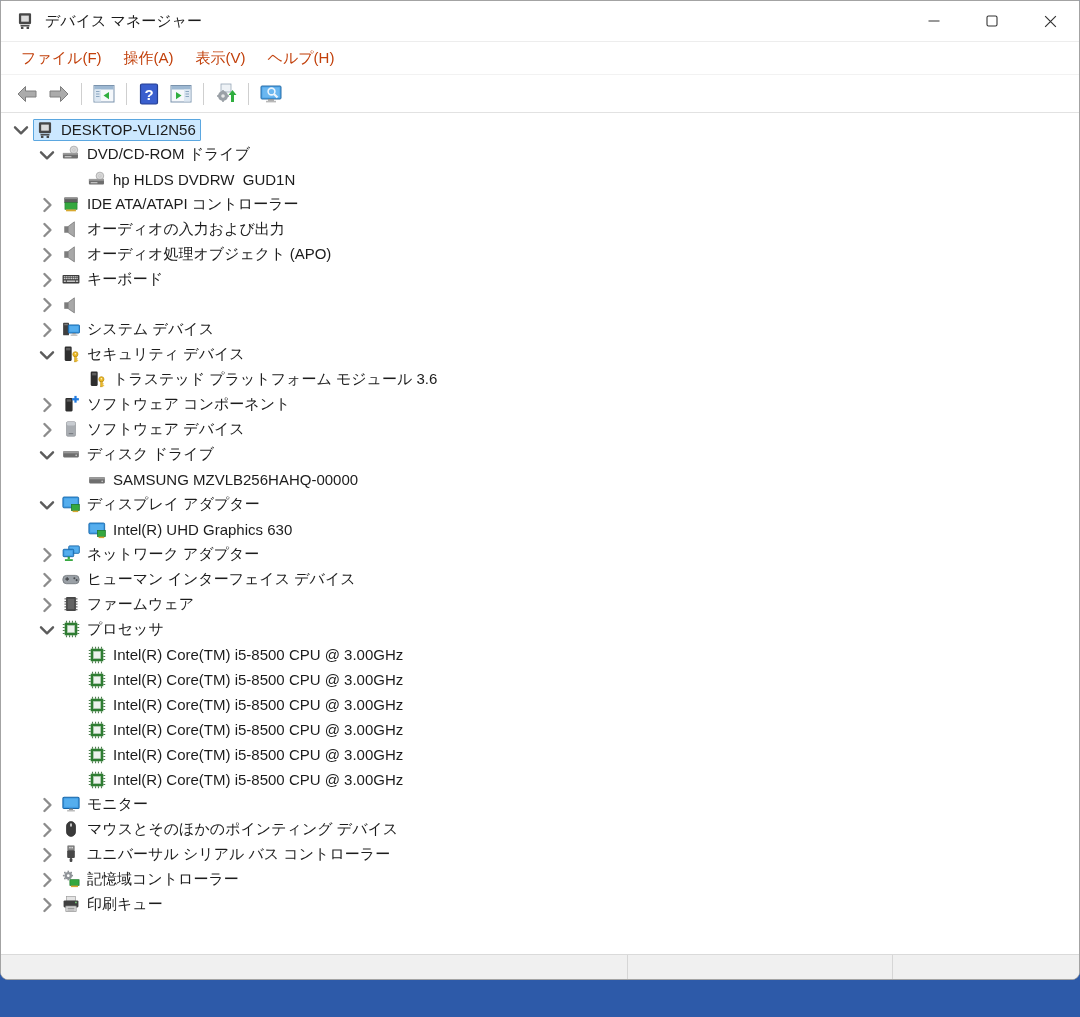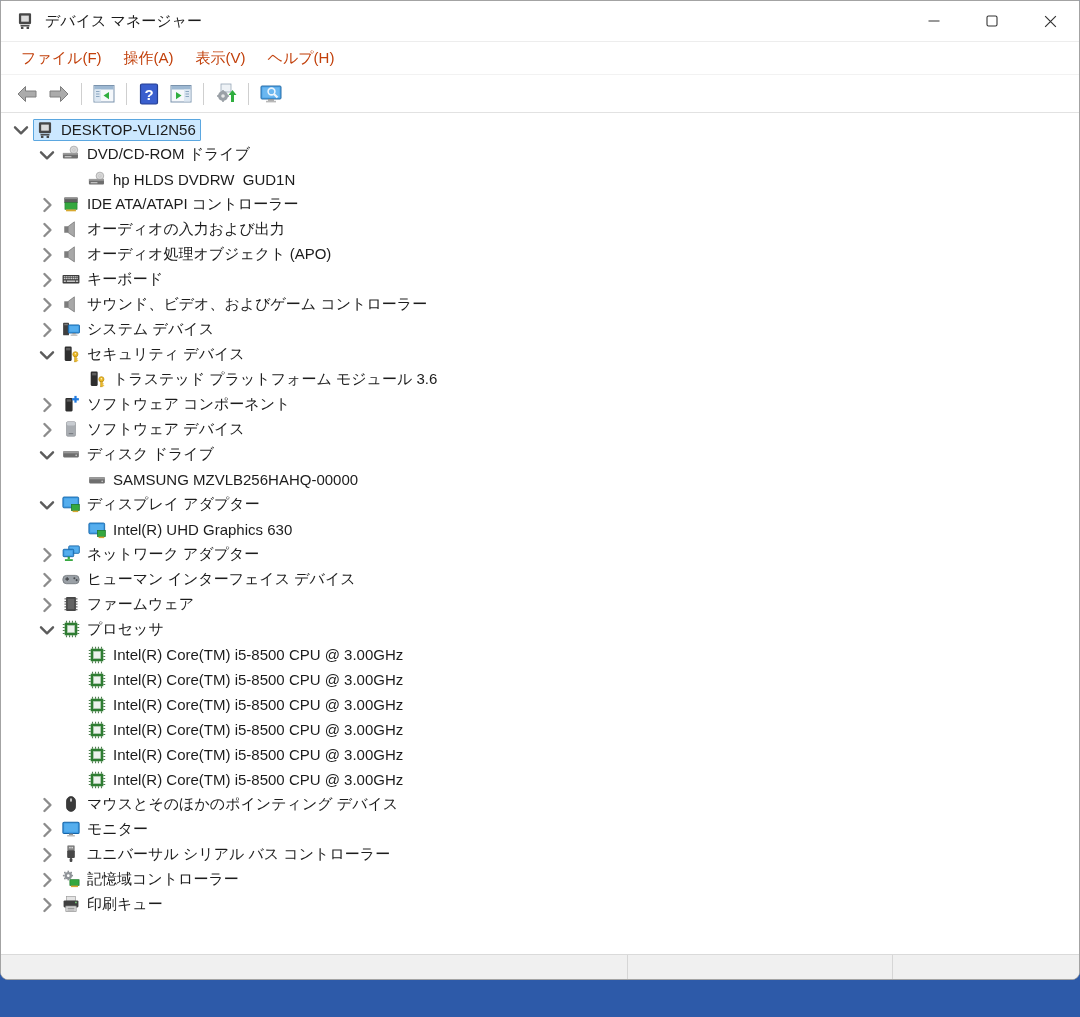--- a/index.html
+++ b/index.html
@@ -330,21 +330,20 @@
             <polyline points="6.3,4 10.3,8 6.3,12" fill="none" stroke="#8c8c8c" stroke-width="1.6" stroke-linecap="round" stroke-linejoin="round"></polyline>
           </svg>
         </span>
         <span class="lblwrap">
           <span class="ticon icon">
             <svg viewBox="0 0 16 16">
               <polygon points="2,5.6 5.6,5.6 5.6,11.4 2,11.4" fill="#7d7d7d"></polygon>
               <polygon points="5.6,5.6 11,1.6 11,15 5.6,11.4" fill="#a8a8a8" stroke="#6e6e6e" stroke-width="0.6"></polygon>
             </svg>
           </span>
-          <span class="tlabel">サウンド、ビデオ、およびゲーム コントローラー</span>
         </span>
       </div>
       <div class="row">
         <span style="width: 34px; flex: 0 0 auto;"></span>
         <span class="chev">
           <svg viewBox="0 0 16 16">
             <polyline points="6.3,4 10.3,8 6.3,12" fill="none" stroke="#8c8c8c" stroke-width="1.6" stroke-linecap="round" stroke-linejoin="round"></polyline>
           </svg>
         </span>
         <span class="lblwrap">
@@ -667,44 +666,44 @@
       <div class="row">
         <span style="width: 34px; flex: 0 0 auto;"></span>
         <span class="chev">
           <svg viewBox="0 0 16 16">
             <polyline points="6.3,4 10.3,8 6.3,12" fill="none" stroke="#8c8c8c" stroke-width="1.6" stroke-linecap="round" stroke-linejoin="round"></polyline>
           </svg>
         </span>
         <span class="lblwrap">
           <span class="ticon icon">
             <svg viewBox="0 0 16 16">
-              <rect x="4" y="1.4" width="8" height="13.2" rx="4" fill="#3a3a3a" stroke="#242424" stroke-width="0.6"></rect>
-              <rect x="7.3" y="2.8" width="1.4" height="3.2" rx="0.7" fill="#e8e8e8"></rect>
-            </svg>
-          </span>
-          <span class="tlabel">マウスとそのほかのポインティング デバイス</span>
-        </span>
-      </div>
-      <div class="row">
-        <span style="width: 34px; flex: 0 0 auto;"></span>
-        <span class="chev">
-          <svg viewBox="0 0 16 16">
-            <polyline points="6.3,4 10.3,8 6.3,12" fill="none" stroke="#8c8c8c" stroke-width="1.6" stroke-linecap="round" stroke-linejoin="round"></polyline>
-          </svg>
-        </span>
-        <span class="lblwrap">
-          <span class="ticon icon">
-            <svg viewBox="0 0 16 16">
               <rect x="0.8" y="2" width="14.4" height="10" rx="1" fill="#3d9ae3" stroke="#1565a8" stroke-width="0.9"></rect>
               <rect x="2" y="3.2" width="12" height="7.3" fill="#55aeee"></rect>
               <rect x="6.2" y="12.1" width="3.6" height="1.2" fill="#919191"></rect>
               <rect x="4.5" y="13.4" width="7" height="1.3" rx="0.5" fill="#bcbcbc"></rect>
             </svg>
           </span>
           <span class="tlabel">モニター</span>
+        </span>
+      </div>
+      <div class="row">
+        <span style="width: 34px; flex: 0 0 auto;"></span>
+        <span class="chev">
+          <svg viewBox="0 0 16 16">
+            <polyline points="6.3,4 10.3,8 6.3,12" fill="none" stroke="#8c8c8c" stroke-width="1.6" stroke-linecap="round" stroke-linejoin="round"></polyline>
+          </svg>
+        </span>
+        <span class="lblwrap">
+          <span class="ticon icon">
+            <svg viewBox="0 0 16 16">
+              <rect x="4" y="1.4" width="8" height="13.2" rx="4" fill="#3a3a3a" stroke="#242424" stroke-width="0.6"></rect>
+              <rect x="7.3" y="2.8" width="1.4" height="3.2" rx="0.7" fill="#e8e8e8"></rect>
+            </svg>
+          </span>
+          <span class="tlabel">マウスとそのほかのポインティング デバイス</span>
         </span>
       </div>
       <div class="row">
         <span style="width: 34px; flex: 0 0 auto;"></span>
         <span class="chev">
           <svg viewBox="0 0 16 16">
             <polyline points="6.3,4 10.3,8 6.3,12" fill="none" stroke="#8c8c8c" stroke-width="1.6" stroke-linecap="round" stroke-linejoin="round"></polyline>
           </svg>
         </span>
         <span class="lblwrap">

